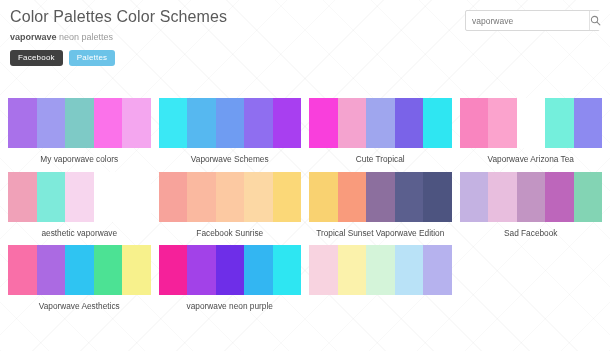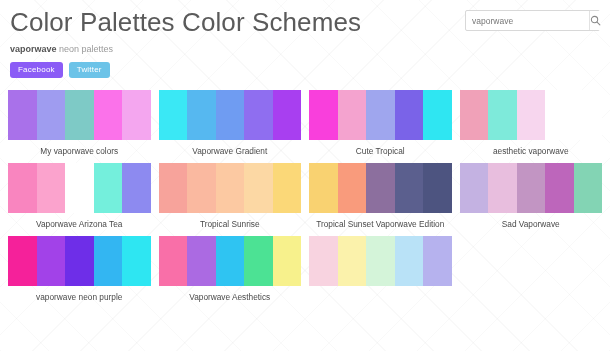--- a/index.html
+++ b/index.html
@@ -18,33 +18,33 @@
       repeating-linear-gradient(45deg, rgba(0,0,0,0.022) 0 1px, transparent 1px 34px),
       repeating-linear-gradient(-45deg, rgba(0,0,0,0.022) 0 1px, transparent 1px 34px);
     pointer-events:none;
     z-index:0;
   }
   .page{ position:relative; z-index:1; padding:0; }
 
   
   .header{ position:relative; padding:8px 10px 0 10px; }
   .site-title{
-    font-size:26px; font-weight:400; color:#5a5a5a;
+    font-size:16px; font-weight:400; color:#5a5a5a;
     letter-spacing:0.1px; line-height:1.15;
   }
   .subtitle{ margin-top:6px; font-size:9px; color:#9a9a9a; }
   .subtitle b{ color:#555; font-weight:700; }
 
   .social{ margin-top:8px; display:flex; gap:6px; }
   .social-btn{
     font-size:8px; color:#fff; border-radius:3px;
     padding:4px 8px; border:none; cursor:pointer;
     line-height:1; letter-spacing:.2px;
   }
-  .fb{ background:#8b5cf6;text-align:right; }
+  .fb{ background:#404040;text-align:right; }
   .tw{ background:#6cc3e8; }
 
   
   .search-wrap{
     position:absolute; top:10px; right:10px;
     display:flex; width:135px; height:21px;
     border:1px solid #d8d8d8; border-radius:2px; background:#fff;
   }
   .search-input{
     flex:1; border:none; outline:none; background:transparent;
@@ -53,21 +53,21 @@
   }
   .search-btn{
     width:24px; border:none; border-left:1px solid #e2e2e2;
     background:#fff; cursor:pointer;
     display:flex; align-items:center; justify-content:center;
   }
   .search-btn svg{ display:block; }
 
   
   .grid{
-    margin-top:4px;
+    margin-top:24px;
     display:grid;
     grid-template-columns:repeat(4, 1fr);
     column-gap:8px;
     row-gap:6px;
     padding:8px 8px;
   }
   .card{ display:flex; flex-direction:column; }
   .swatches{
     display:flex; height:50px; width:100%;
     background:#fff;
@@ -84,21 +84,21 @@
 
 <div class="bg-pattern"></div>
 
 <div class="page">
 
   <div class="header">
     <div class="site-title">Color Palettes Color Schemes</div>
     <div class="subtitle"><b>vaporwave</b><span> neon palettes</span></div>
     <div class="social">
       <button class="social-btn fb">Facebook</button>
-      <button class="social-btn tw">Twitter</button>
+      <button class="social-btn tw">Palettes</button>
     </div>
   </div>
 
   <div class="search-wrap">
     <input class="search-input" type="text" value="vaporwave" style="">
     <button class="search-btn">
       <span>
         <svg width="11" height="11" viewBox="0 0 16 16" fill="none" stroke="#888" stroke-width="1.5">
           <circle cx="6.6" cy="6.6" r="4.6"></circle>
           <line x1="10.2" y1="10.2" x2="14.4" y2="14.4" stroke-linecap="round"></line>
@@ -119,104 +119,104 @@
         <div class="card-label">My vaporwave colors</div>
       </div>
       <div class="card">
         <div class="swatches">
           <span title="#3ae8f5" style="background: rgb(58, 232, 245);"></span>
           <span title="#56b8f0" style="background: rgb(86, 184, 240);"></span>
           <span title="#6f9cf2" style="background: rgb(111, 156, 242);"></span>
           <span title="#8f6ef0" style="background: rgb(143, 110, 240);"></span>
           <span title="#a83ff0" style="background: rgb(168, 63, 240);"></span>
         </div>
-        <div class="card-label">Vaporwave Gradient</div>
+        <div class="card-label">Vaporwave Schemes</div>
       </div>
       <div class="card">
         <div class="swatches">
           <span title="#f93fdc" style="background: rgb(249, 63, 220);"></span>
           <span title="#f4a3cf" style="background: rgb(244, 163, 207);"></span>
           <span title="#9fa6ee" style="background: rgb(159, 166, 238);"></span>
           <span title="#7a63e8" style="background: rgb(122, 99, 232);"></span>
           <span title="#2fe6f2" style="background: rgb(47, 230, 242);"></span>
         </div>
         <div class="card-label">Cute Tropical</div>
       </div>
       <div class="card">
         <div class="swatches">
+          <span title="#f985bf" style="background: rgb(249, 133, 191);"></span>
+          <span title="#fba3cd" style="background: rgb(251, 163, 205);"></span>
+          <span title="#ffffff" style="background: rgb(255, 255, 255);"></span>
+          <span title="#74efdc" style="background: rgb(116, 239, 220);"></span>
+          <span title="#8d8af0" style="background: rgb(141, 138, 240);"></span>
+        </div>
+        <div class="card-label">Vaporwave Arizona Tea</div>
+      </div>
+      <div class="card">
+        <div class="swatches">
           <span title="#f0a1b8" style="background: rgb(240, 161, 184);"></span>
           <span title="#7eeada" style="background: rgb(126, 234, 218);"></span>
           <span title="#f7d6ee" style="background: rgb(247, 214, 238);"></span>
           <span title="#ffffff" style="background: rgb(255, 255, 255);"></span>
           <span title="#ffffff" style="background: rgb(255, 255, 255);"></span>
         </div>
         <div class="card-label">aesthetic vaporwave</div>
       </div>
       <div class="card">
         <div class="swatches">
-          <span title="#f985bf" style="background: rgb(249, 133, 191);"></span>
-          <span title="#fba3cd" style="background: rgb(251, 163, 205);"></span>
-          <span title="#ffffff" style="background: rgb(255, 255, 255);"></span>
-          <span title="#74efdc" style="background: rgb(116, 239, 220);"></span>
-          <span title="#8d8af0" style="background: rgb(141, 138, 240);"></span>
-        </div>
-        <div class="card-label">Vaporwave Arizona Tea</div>
-      </div>
-      <div class="card">
-        <div class="swatches">
           <span title="#f7a39b" style="background: rgb(247, 163, 155);"></span>
           <span title="#fab9a0" style="background: rgb(250, 185, 160);"></span>
           <span title="#fcc9a2" style="background: rgb(252, 201, 162);"></span>
           <span title="#fcd8a4" style="background: rgb(252, 216, 164);"></span>
           <span title="#fbd878" style="background: rgb(251, 216, 120);"></span>
         </div>
-        <div class="card-label">Tropical Sunrise</div>
+        <div class="card-label">Facebook Sunrise</div>
       </div>
       <div class="card">
         <div class="swatches">
           <span title="#f9d271" style="background: rgb(249, 210, 113);"></span>
           <span title="#f99b7c" style="background: rgb(249, 155, 124);"></span>
           <span title="#8c6f9e" style="background: rgb(140, 111, 158);"></span>
           <span title="#5b5f8e" style="background: rgb(91, 95, 142);"></span>
           <span title="#4d5480" style="background: rgb(77, 84, 128);"></span>
         </div>
         <div class="card-label">Tropical Sunset Vaporwave Edition</div>
       </div>
       <div class="card">
         <div class="swatches">
           <span title="#c4b2e2" style="background: rgb(196, 178, 226);"></span>
           <span title="#e8bede" style="background: rgb(232, 190, 222);"></span>
           <span title="#c295c3" style="background: rgb(194, 149, 195);"></span>
           <span title="#bd66bb" style="background: rgb(189, 102, 187);"></span>
           <span title="#83d4b4" style="background: rgb(131, 212, 180);"></span>
         </div>
-        <div class="card-label">Sad Vaporwave</div>
+        <div class="card-label">Sad Facebook</div>
+      </div>
+      <div class="card">
+        <div class="swatches">
+          <span title="#f96fa8" style="background: rgb(249, 111, 168);"></span>
+          <span title="#ab6ae2" style="background: rgb(171, 106, 226);"></span>
+          <span title="#2fc4f2" style="background: rgb(47, 196, 242);"></span>
+          <span title="#4ce294" style="background: rgb(76, 226, 148);"></span>
+          <span title="#f7f18c" style="background: rgb(247, 241, 140);"></span>
+        </div>
+        <div class="card-label">Vaporwave Aesthetics</div>
       </div>
       <div class="card">
         <div class="swatches">
           <span title="#f5219a" style="background: rgb(245, 33, 154);"></span>
           <span title="#a242e8" style="background: rgb(162, 66, 232);"></span>
           <span title="#6e2ee8" style="background: rgb(110, 46, 232);"></span>
           <span title="#33b6f2" style="background: rgb(51, 182, 242);"></span>
           <span title="#2ee6f2" style="background: rgb(46, 230, 242);"></span>
         </div>
         <div class="card-label">vaporwave neon purple</div>
       </div>
       <div class="card">
         <div class="swatches">
-          <span title="#f96fa8" style="background: rgb(249, 111, 168);"></span>
-          <span title="#ab6ae2" style="background: rgb(171, 106, 226);"></span>
-          <span title="#2fc4f2" style="background: rgb(47, 196, 242);"></span>
-          <span title="#4ce294" style="background: rgb(76, 226, 148);"></span>
-          <span title="#f7f18c" style="background: rgb(247, 241, 140);"></span>
-        </div>
-        <div class="card-label">Vaporwave Aesthetics</div>
-      </div>
-      <div class="card">
-        <div class="swatches">
           <span title="#f8d3e0" style="background: rgb(248, 211, 224);"></span>
           <span title="#fbf2ab" style="background: rgb(251, 242, 171);"></span>
           <span title="#d4f4d9" style="background: rgb(212, 244, 217);"></span>
           <span title="#b9e2f7" style="background: rgb(185, 226, 247);"></span>
           <span title="#b6b2ee" style="background: rgb(182, 178, 238);"></span>
         </div>
       </div>
     </div>
 
 </div>

